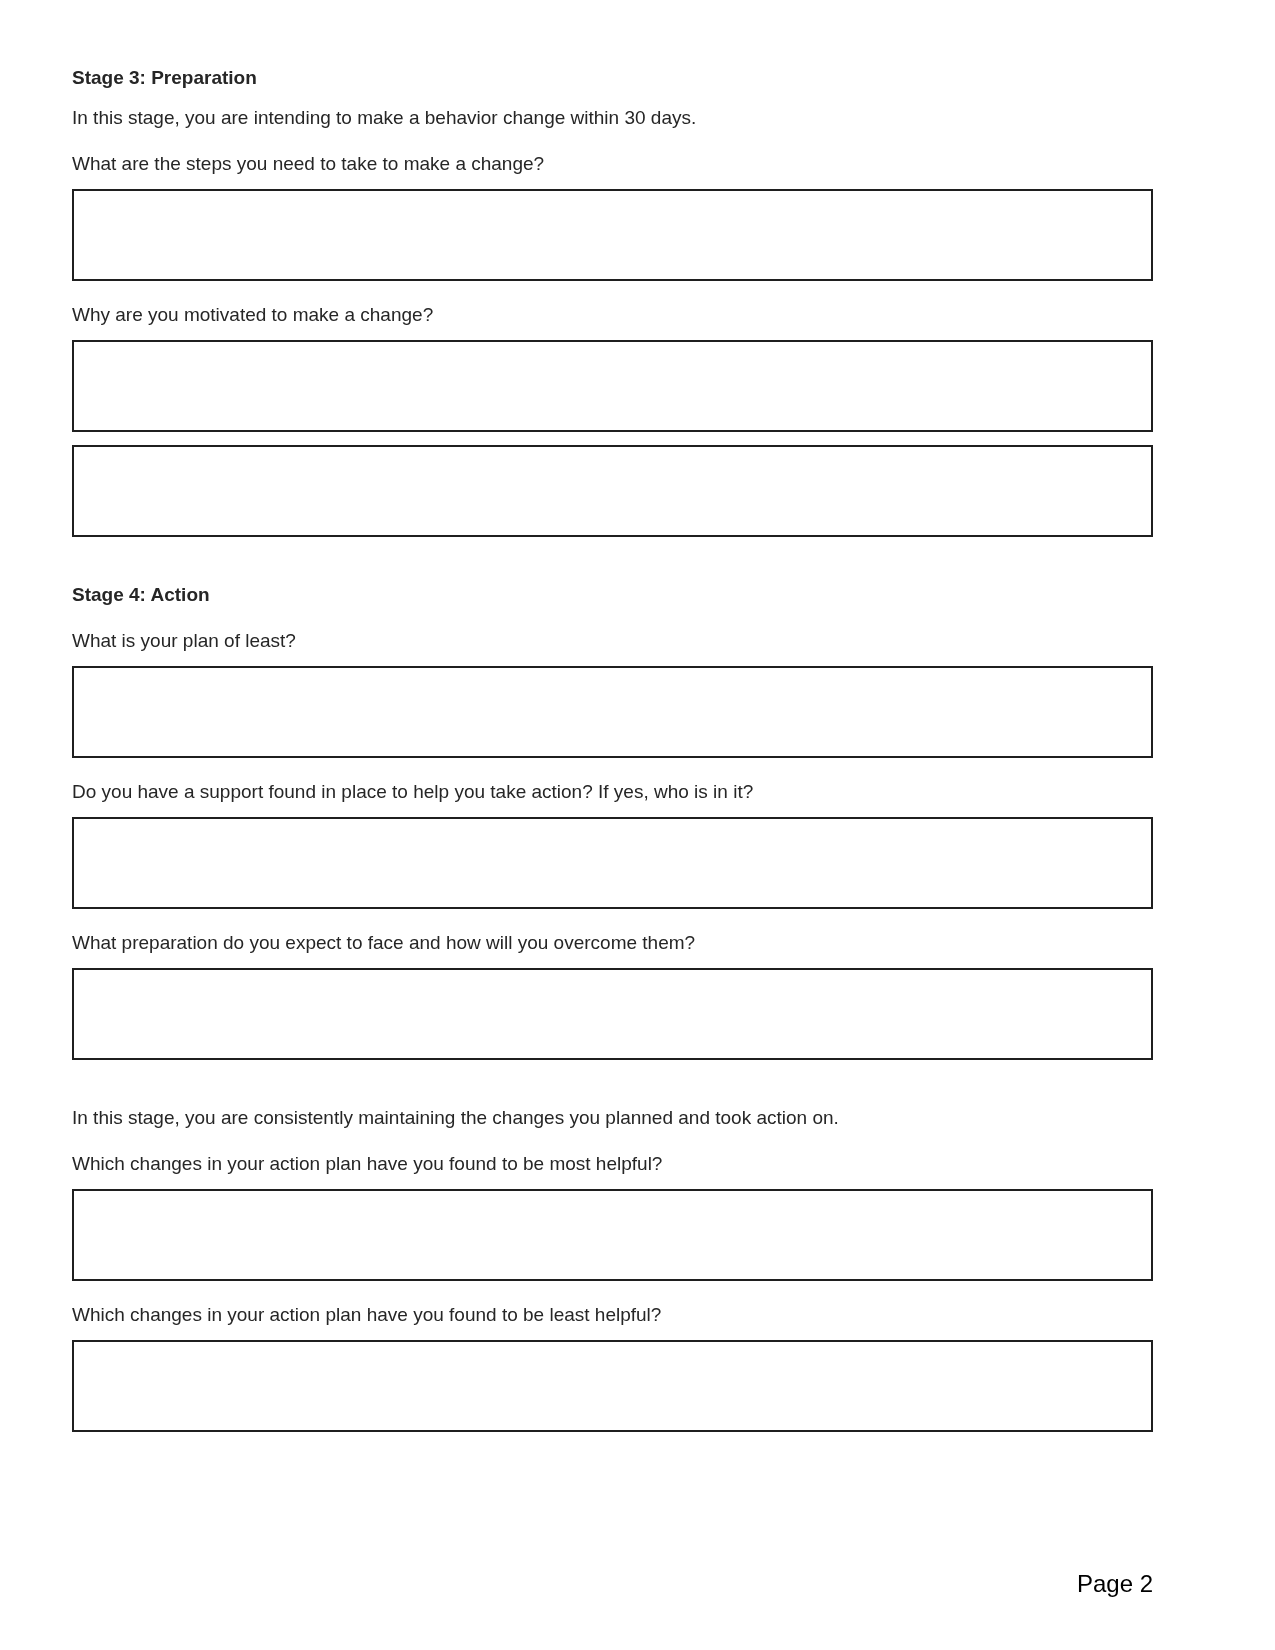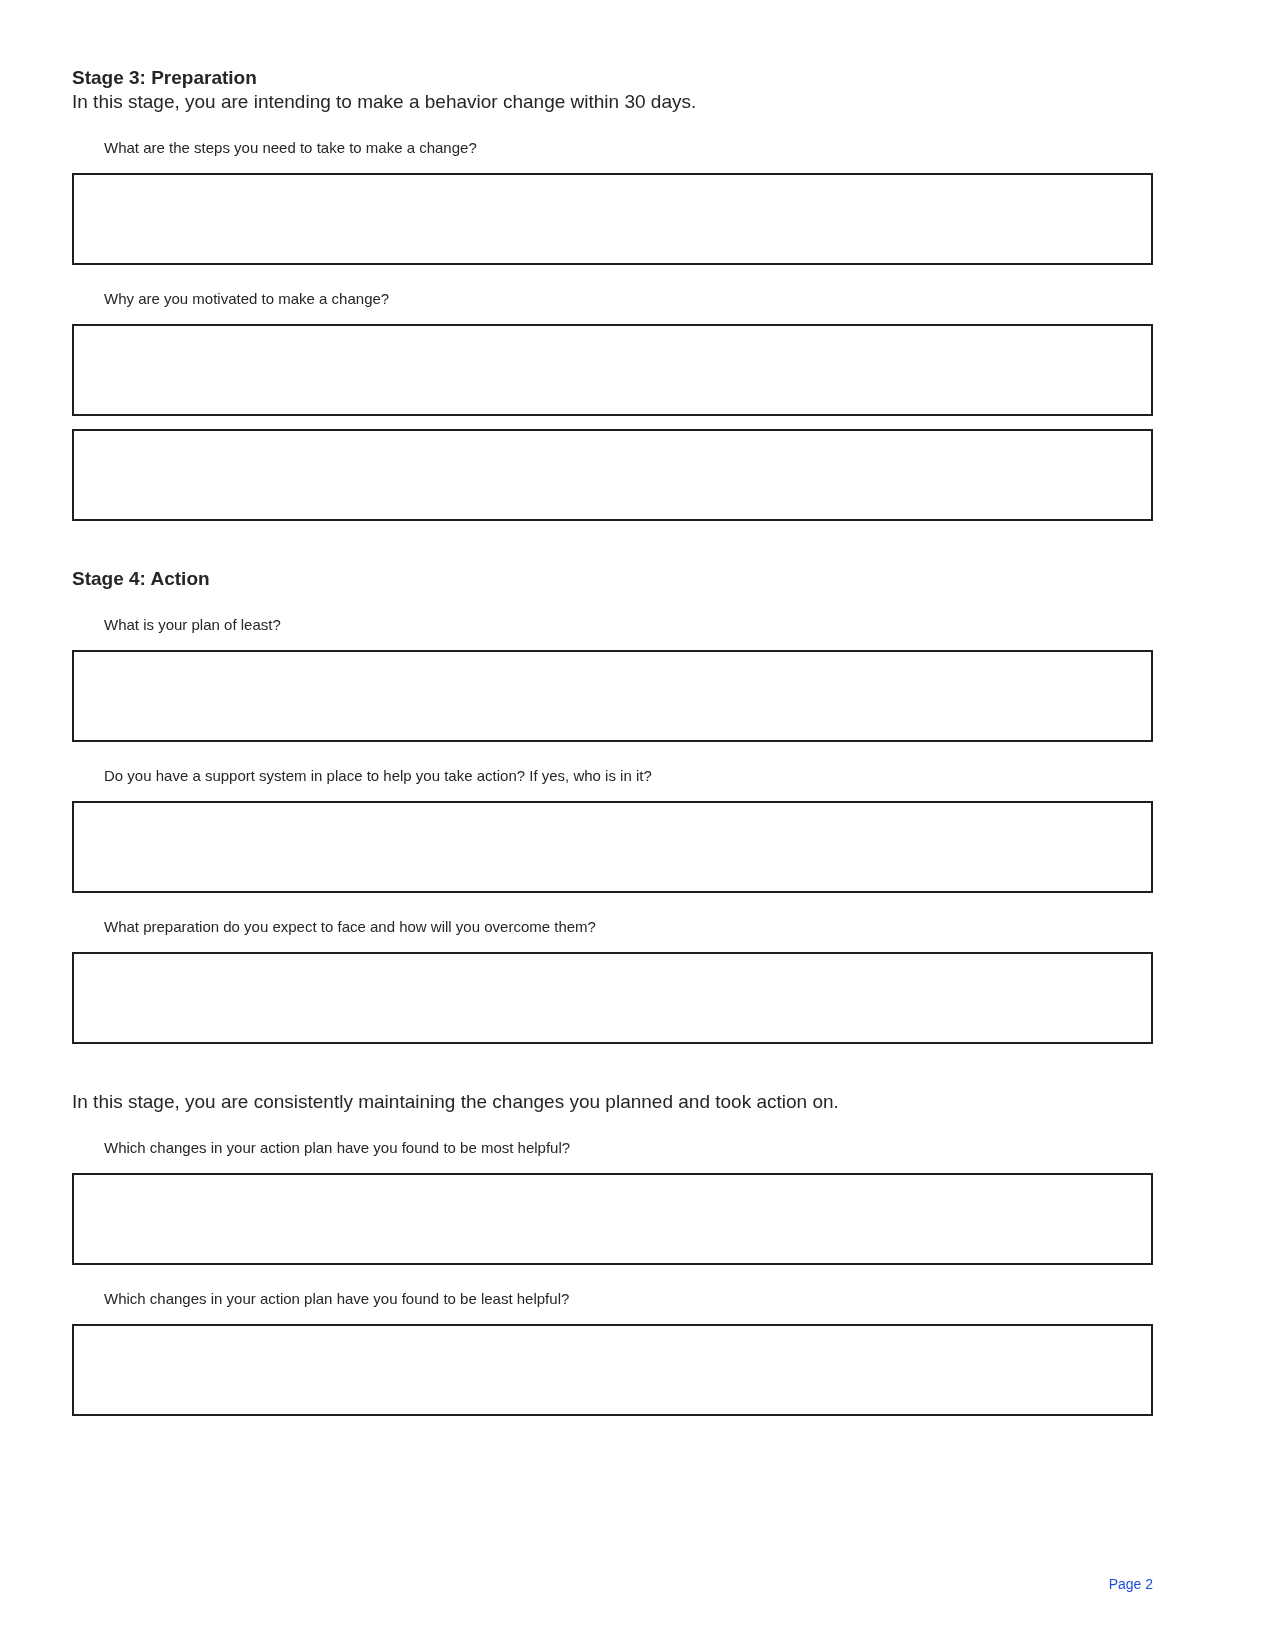--- a/index.html
+++ b/index.html
@@ -22,44 +22,43 @@
   }
   .section { margin: 0; }
   .section + .section { margin-top: 46px; }
   .section-heading {
     font-size: 19px;
     line-height: 24px;
     font-weight: bold;
     color: #262626;
   }
   .section-intro {
-    margin-top: 0;
+    margin-top: 16px;
     font-size: 19px;
     line-height: 24px;
   }
   .question-label {
     margin-top: 22px;
-    font-size: 15px;
+    font-size: 19px;
     line-height: 24px;
-    margin-left: 32px;
   }
   .answer-box {
     margin-top: 13px;
     height: 92px;
     border: 2px solid #1f1f1f;
     background: #ffffff;
     box-sizing: border-box;
   }
   .page-footer {
     position: absolute;
     top: 1572px;
     right: 77px;
-    font-size: 14px;
+    font-size: 24px;
     line-height: 24px;
-    color: #1d4ed8;
+    color: #000000;
   }
 </style>
 </head>
 <body>
 
 <div class="page">
 
   <div class="section">
     <div class="section-heading">Stage 3: Preparation</div>
     <div class="section-intro">In this stage, you are intending to make a behavior change within 30 days.</div>
@@ -72,21 +71,21 @@
 
     <div class="answer-box"></div>
   </div>
 
   <div class="section">
     <div class="section-heading">Stage 4: Action</div>
 
     <div class="question-label">What is your plan of least?</div>
     <div class="answer-box"></div>
 
-    <div class="question-label">Do you have a support system in place to help you take action? If yes, who is in it?</div>
+    <div class="question-label">Do you have a support found in place to help you take action? If yes, who is in it?</div>
     <div class="answer-box"></div>
 
     <div class="question-label">What preparation do you expect to face and how will you overcome them?</div>
     <div class="answer-box"></div>
   </div>
 
   <div class="section">
     <div class="section-intro">In this stage, you are consistently maintaining the changes you planned and took action on.</div>
 
     <div class="question-label">Which changes in your action plan have you found to be most helpful?</div>

